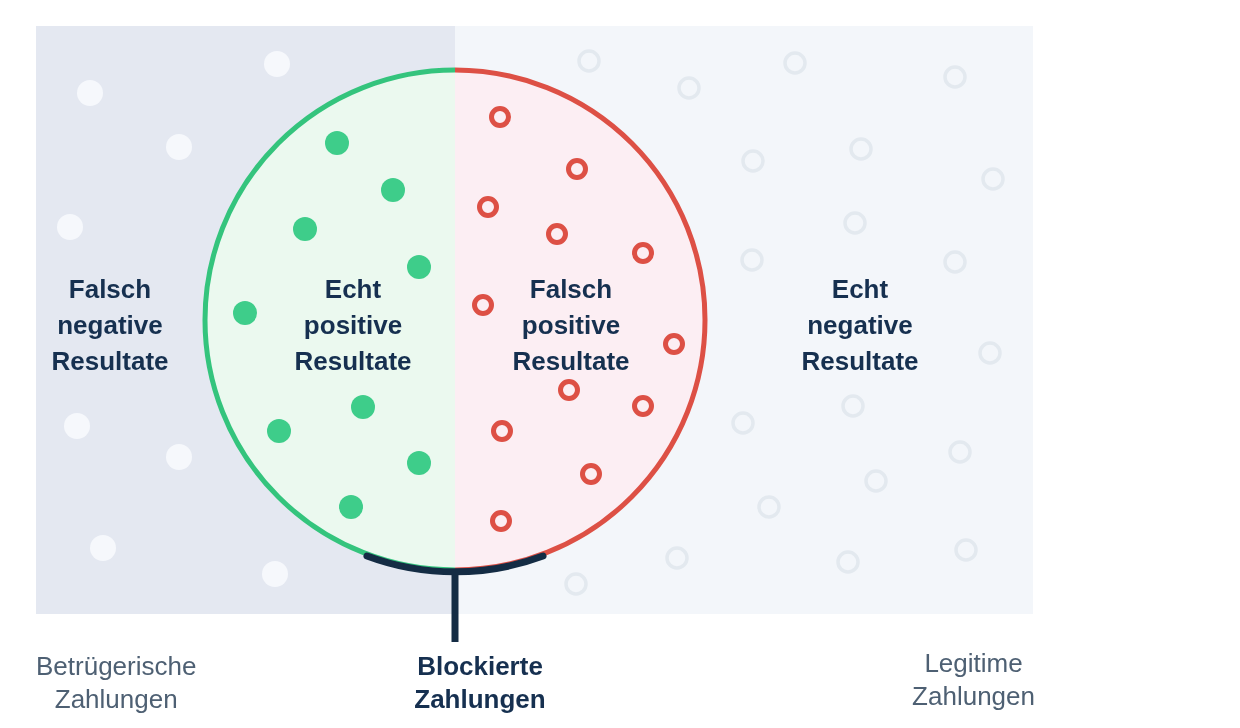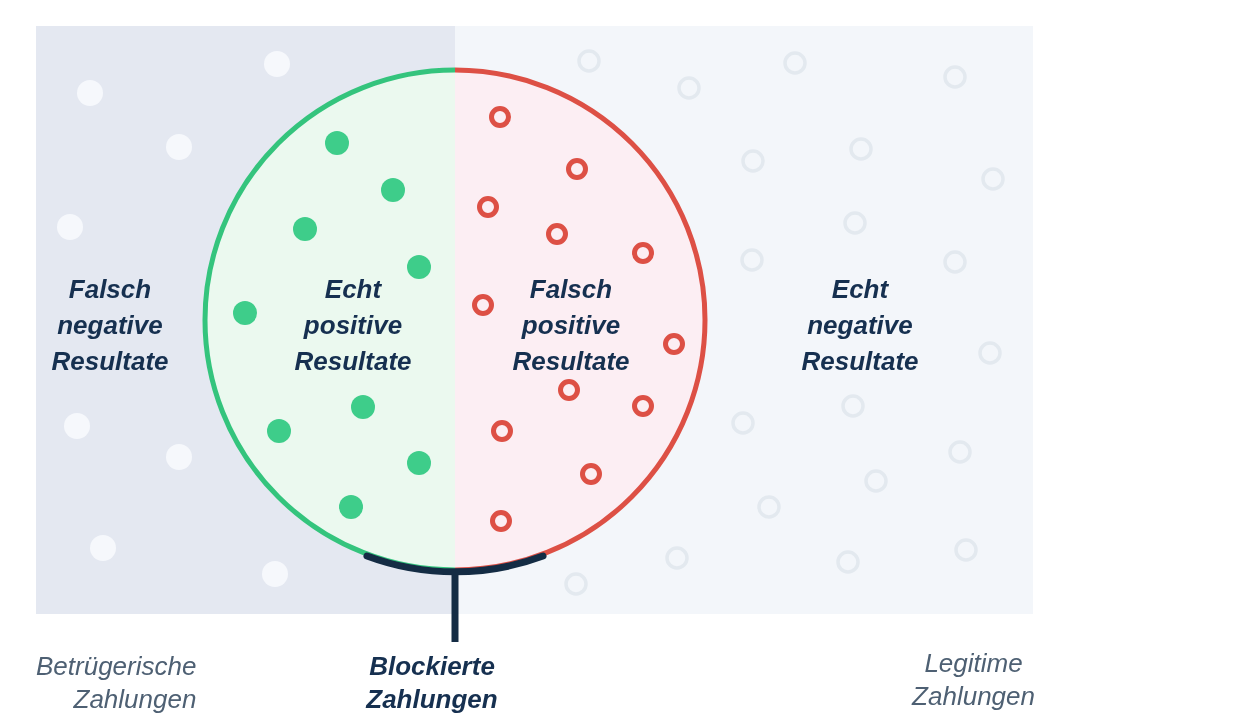--- a/index.html
+++ b/index.html
@@ -1,37 +1,37 @@
 <!DOCTYPE html>
 <html style="--left-bg: #e4e8f1; --right-bg: #f3f6fa; --green-fill: #ebf9ef; --pink-fill: #fceef3; --green-stroke: #34c47d; --green-dot: #3ecd8a; --red-stroke: #dd5045; --navy: #142c44; --white-dot: #f6f8fc; --gray-ring: #e3e9ef; --label-dark: #163050; --label-gray: #4e6073;"><head>
 <meta charset="utf-8">
 <style>
   html,body{margin:0;padding:0;}
   body{
     width:1240px;height:728px;position:relative;background:#ffffff;
     font-family:"Liberation Sans",sans-serif;overflow:hidden;
   }
-  .stage{position:absolute;left:0;top:0;width:1240px;height:716px;font-style:italic;}
+  .stage{position:absolute;left:0;top:0;width:1240px;height:716px;}
   svg{position:absolute;left:0;top:0;display:block;}
   .region-label{
     position:absolute;transform:translate(-50%,-50%);
     text-align:center;font-weight:bold;font-size:26px;line-height:36px;
     color:var(--label-dark);white-space:pre-line;
   }
   .footer-label{
     position:absolute;font-size:26px;line-height:33px;
     color:var(--label-gray);white-space:pre-line;
   }
   #label-false-negative{left:110px;top:325px;}
   #label-true-positive{left:353px;top:325px;}
   #label-false-positive{left:571px;top:325px;}
   #label-true-negative{left:860px;top:325px;}
-  #label-fraudulent{left:36px;top:650px;text-align:right;}
+  #label-fraudulent{left:36px;top:650px;text-align:center;}
   #label-blocked{
-    left:432px;top:650px;transform:translateX(-50%);
+    left:480px;top:650px;transform:translateX(-50%);
     text-align:center;font-weight:bold;color:var(--label-dark);
   }
   #label-legitimate{right:205px;top:647px;text-align:center;}
 </style>
 </head>
 <body>
 
 <div class="stage">
   <svg width="1240" height="728" viewBox="0 0 1240 728">
     <rect x="36" y="26" width="419" height="588" style="fill:var(--left-bg)"></rect>

